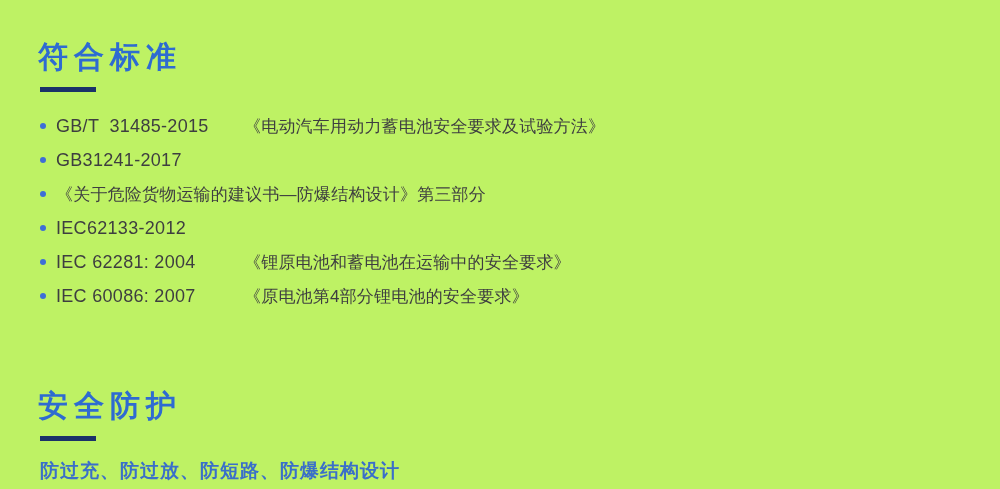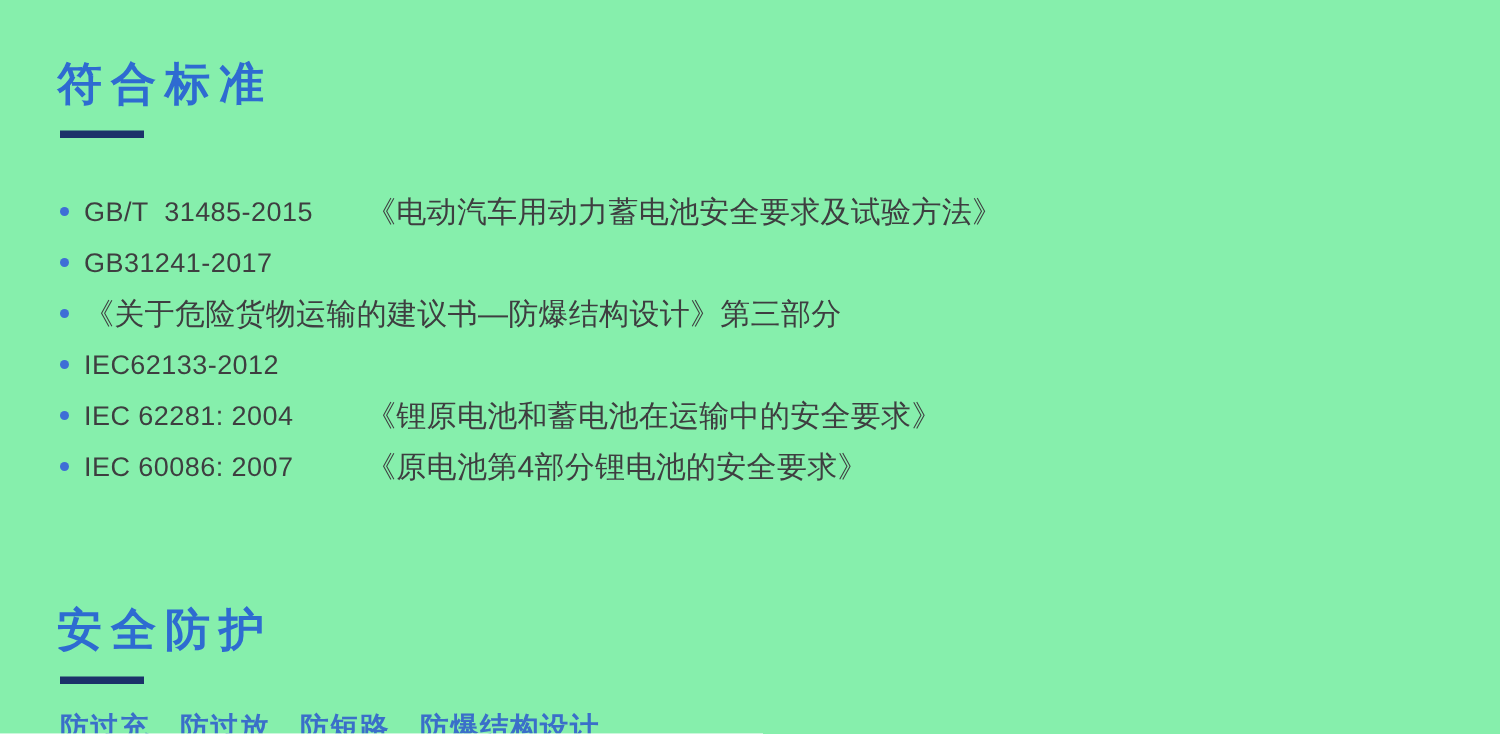--- a/index.html
+++ b/index.html
@@ -2,42 +2,42 @@
 <html><head>
 <meta charset="utf-8">
 <style>
   * { box-sizing: border-box; margin: 0; padding: 0; }
   html, body { background: #ffffff; }
   .page {
     position: relative;
     width: 1000px;
     height: 489px;
     overflow: hidden;
-    background: #86efac;
+    background: #bef264;
     font-family: "Liberation Sans", "DejaVu Sans", sans-serif;
   }
   .section-title {
     margin-left: 38px;
     font-size: 30px;
     line-height: 34px;
     font-weight: 900;
     letter-spacing: 6px;
     color: #2e6bd1;
     font-family: "DejaVu Sans", "Liberation Sans", sans-serif;
   }
   .title-underline {
     width: 56px;
     height: 5px;
     margin: 13px 0 0 40px;
     background: #1b3269;
   }
   .section-standards { padding-top: 40px; }
   .standards-list {
     list-style: none;
-    margin-top: 32px;
+    margin-top: 17px;
   }
   .standards-list li {
     display: flex;
     align-items: center;
     height: 34px;
     padding-left: 40px;
     color: #3e3e40;
   }
   .bullet-dot {
     flex: none;
@@ -48,21 +48,21 @@
     margin-right: 10px;
   }
   .std-code {
     flex: none;
     min-width: 188px;
     font-size: 18px;
     letter-spacing: 0.3px;
     white-space: pre;
   }
   .std-desc {
-    font-size: 20px;
+    font-size: 17px;
     letter-spacing: 0.2px;
     white-space: pre;
   }
   .section-safety { margin-top: 76px; }
   .partial-lead {
     margin: 19px 0 0 40px;
     font-size: 19px;
     line-height: 22px;
     font-weight: bold;
     color: #3a6fc9;

